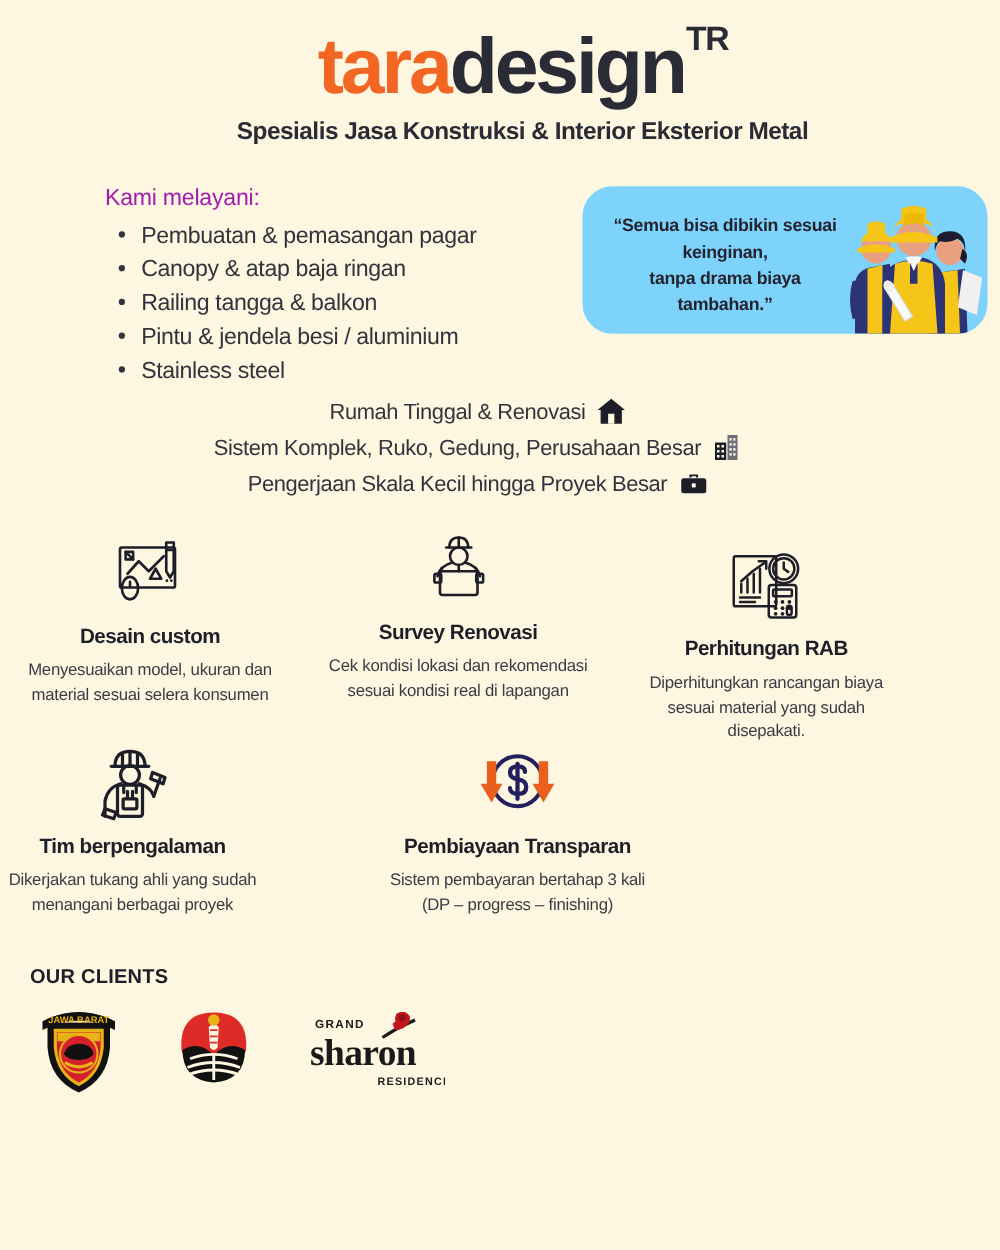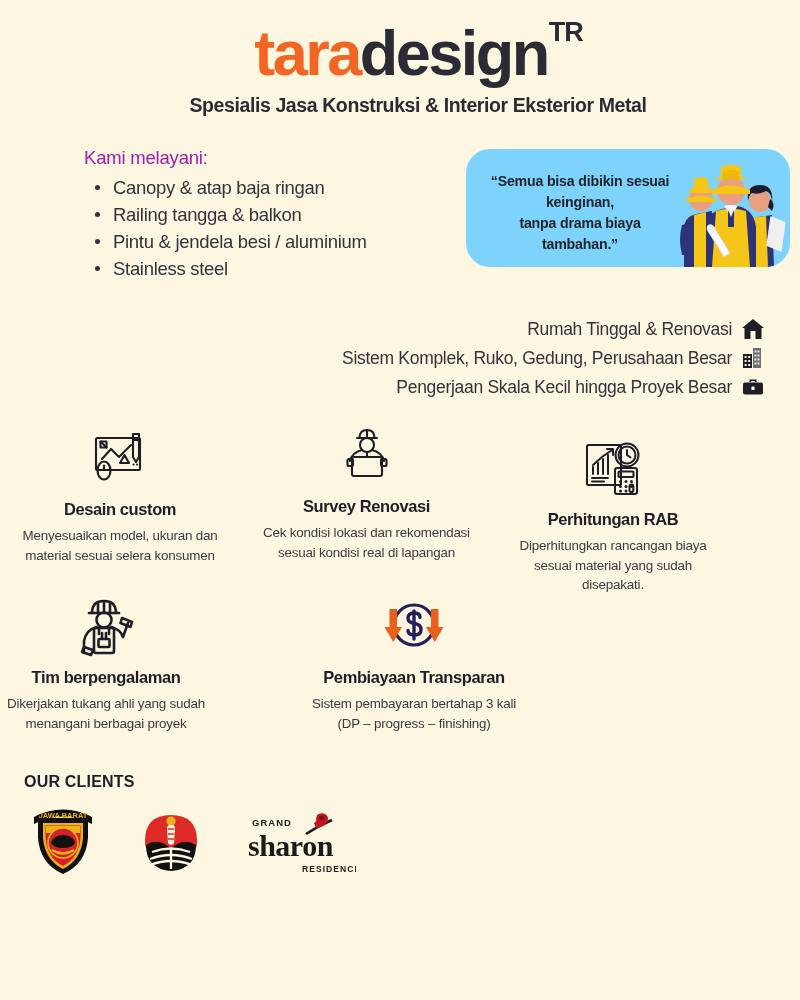--- a/index.html
+++ b/index.html
@@ -125,21 +125,21 @@
   
   .projects {
     position: absolute;
     left: 0;
     top: 316px;
     width: 765px;
     text-align: right;
   }
   .proj-row {
     display: flex;
-    justify-content: flex-end;
+    justify-content: center;
     align-items: center;
     gap: 9px;
     height: 26px;
     margin-bottom: 3px;
   }
   .proj-label {
     font-size: 17.5px;
     color: #33333D;
     letter-spacing: -0.3px;
   }
@@ -205,21 +205,21 @@
     font-size: 16px;
     font-weight: bold;
     letter-spacing: 0.2px;
     color: #1E1E28;
   }
   .client-logos {
     position: absolute;
     left: 24px;
     top: 802px;
     display: flex;
-    align-items: center;
+    align-items: flex-start;
     gap: 34px;
   }
   .client-logo { display: block; }
 </style>
 </head>
 <body>
 
 <div class="page">
 
   <div class="header">
@@ -227,20 +227,21 @@
       <span class="tara">tara</span><span class="design">design</span><span class="tr">TR</span>
     </div>
     <div class="tagline">Spesialis Jasa Konstruksi &amp; Interior Eksterior Metal</div>
   </div>
 
   <div class="mid">
 
     <div class="services">
       <div class="services-title">Kami melayani:</div>
       <ul>
+        <li>Pembuatan &amp; pemasangan pagar</li>
         <li>Canopy &amp; atap baja ringan</li>
         <li>Railing tangga &amp; balkon</li>
         <li>Pintu &amp; jendela besi / aluminium</li>
         <li>Stainless steel</li>
       </ul>
     </div>
 
     <div class="quotebox">
       <div class="quote-text">
         <div>“Semua bisa dibikin sesuai</div>

